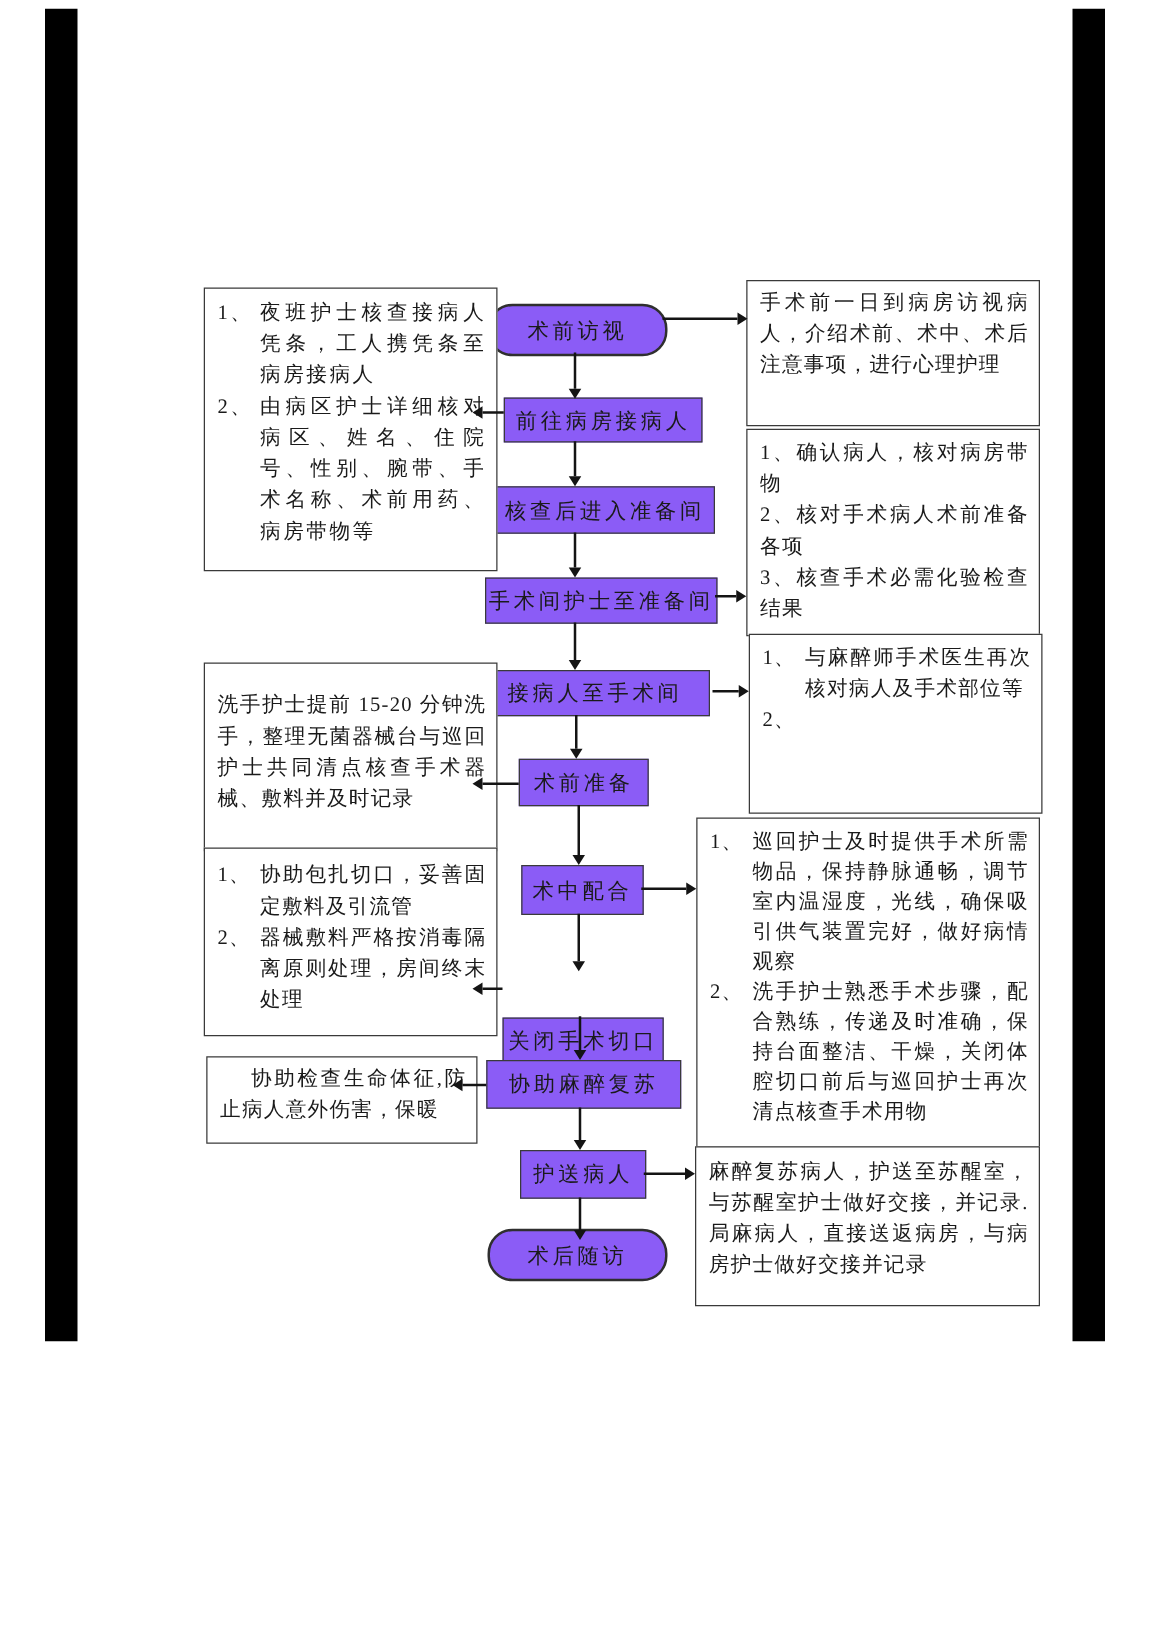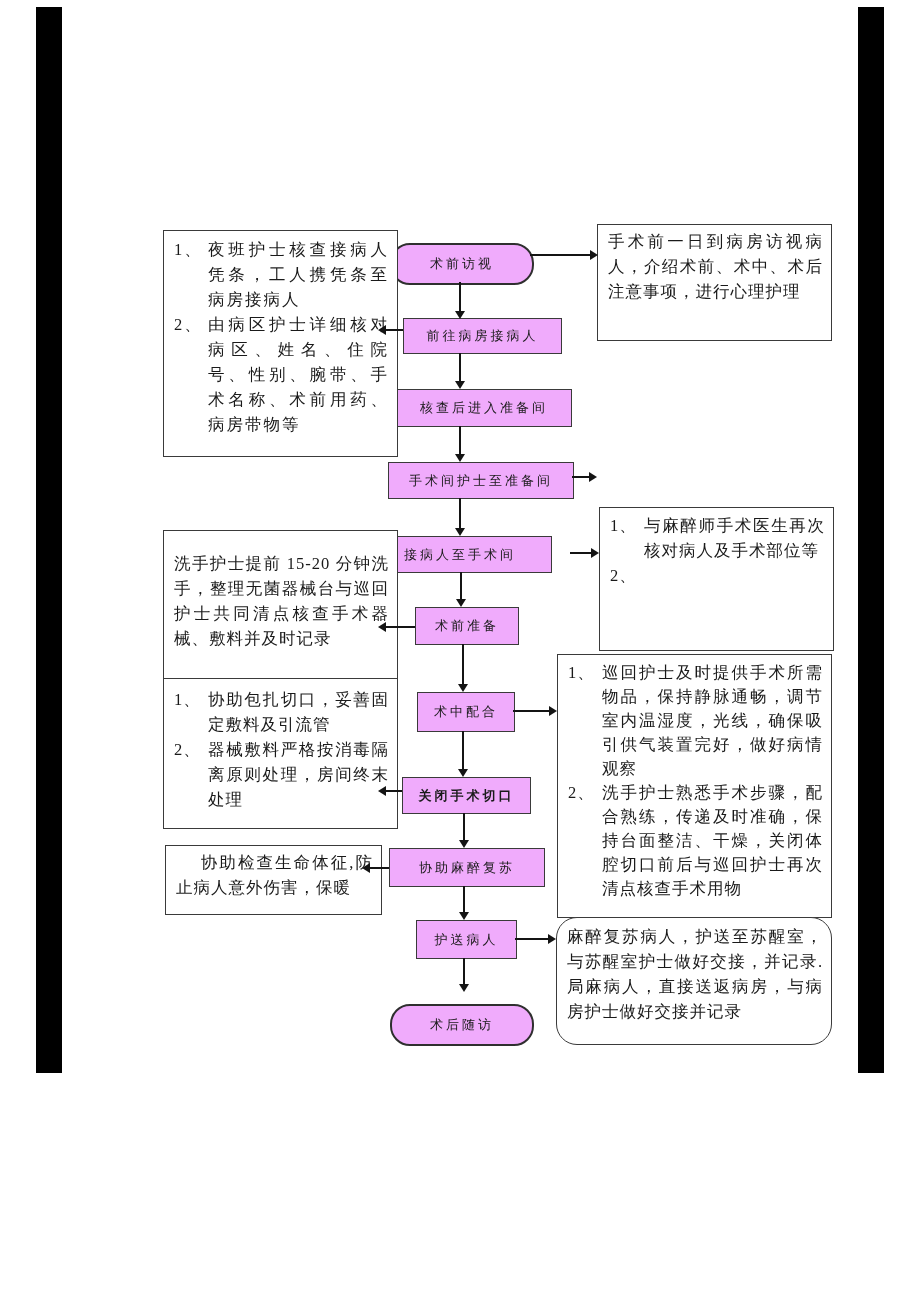--- a/index.html
+++ b/index.html
@@ -4,23 +4,23 @@
 <style>
   html,body{margin:0;padding:0;background:#ffffff;}
   .canvas{
     position:relative;width:920px;height:1302px;background:#ffffff;
     font-family:"Liberation Serif","DejaVu Serif",serif;color:#1a1a1a;
     overflow:hidden;
   }
   .edge-bar{position:absolute;background:#000000;}
   
   .node{
-    position:absolute;border:1px solid #3a3a3a;background:#f0abfc;
+    position:absolute;border:1px solid #3a3a3a;background:#8b5cf6;
     display:flex;align-items:center;justify-content:center;
-    font-size:13px;letter-spacing:3px;white-space:nowrap;overflow:hidden;
+    font-size:17px;letter-spacing:3px;white-space:nowrap;overflow:hidden;
   }
   .oval{border:2px solid #2f2f2f;border-radius:20px;}
   
   .note{
     position:absolute;border:1px solid #3a3a3a;background:#fff;
     font-size:16.5px;line-height:25px;letter-spacing:1px;
     padding:6px 8px 4px 10px;overflow:hidden;text-align:justify;
   }
   .note .item{display:flex;margin:0;}
   .note .item .marker{flex:0 0 34px;}
@@ -62,39 +62,39 @@
   </div>
   <div class="node" style="left:403px;top:318px;width:157px;height:34px;text-align:center;">
     <span>前往病房接病人</span>
   </div>
   <div class="node" style="left:388px;top:462px;width:184px;height:35px;">
     <span>手术间护士至准备间</span>
   </div>
   <div class="node" style="left:396px;top:389px;width:174px;height:36px;">
     <span>核查后进入准备间</span>
   </div>
-  <div class="node" style="left:368px;top:536px;width:182px;height:35px;align-items:center;">
+  <div class="node" style="left:384px;top:536px;width:182px;height:35px;align-items:center;">
     <span>接病人至手术间</span>
   </div>
   <div class="node" style="left:415px;top:607px;width:102px;height:36px;">
     <span>术前准备</span>
   </div>
   <div class="node" style="left:417px;top:692px;width:96px;height:38px;">
     <span>术中配合</span>
   </div>
-  <div class="node" style="left:402px;top:777px;width:127px;height:35px;font-weight:bold;">
+  <div class="node" style="left:402px;top:814px;width:127px;height:35px;">
     <span>关闭手术切口</span>
   </div>
   <div class="node" style="left:389px;top:848px;width:154px;height:37px;">
     <span>协助麻醉复苏</span>
   </div>
   <div class="node" style="left:416px;top:920px;width:99px;height:37px;">
     <span>护送病人</span>
   </div>
-  <div class="node oval" style="left:390px;top:1004px;width:140px;height:38px;">
+  <div class="node oval" style="left:390px;top:983px;width:140px;height:38px;">
     <span>术后随访</span>
   </div>
 
   <div class="note sp" style="left:163px;top:230px;width:215px;height:215px;">
     <div class="item">
       <span class="marker">1、</span>
       <span class="txt">夜班护士核查接病人凭条，工人携凭条至病房接病人</span>
     </div>
     <div class="item">
       <span class="marker">2、</span>
@@ -118,20 +118,31 @@
   </div>
 
   <div class="note indent1" style="left:165px;top:845px;width:197px;height:60px;padding-top:4px;">
     <span>协助检查生命体征,防止病人意外伤害，保暖</span>
   </div>
 
   <div class="note" style="left:597px;top:224px;width:215px;height:107px;padding-top:4px;font-family:Liberation Serif, serif;">
     <span>手术前一日到病房访视病人，介绍术前、术中、术后注意事项，进行心理护理</span>
   </div>
 
+  <div class="note" style="left:597px;top:343px;width:215px;height:155px;padding-top:5px;">
+    <div class="item flat">
+      <span class="marker">1、</span><span class="txt">确认病人，核对病房带物</span>
+    </div>
+    <div class="item flat">
+      <span class="marker">2、</span><span class="txt">核对手术病人术前准备各项</span>
+    </div>
+    <div class="item flat">
+      <span class="marker">3、</span><span class="txt">核查手术必需化验检查结果</span>
+    </div>
+  </div>
 
   <div class="note" style="left:599px;top:507px;width:215px;height:133px;padding-top:5px;">
     <div class="item">
       <span class="marker">1、</span>
       <span class="txt">与麻醉师手术医生再次核对病人及手术部位等</span>
     </div>
     <div class="item">
       <span class="marker">2、</span>
     </div>
   </div>
@@ -140,21 +151,21 @@
     <div class="item">
       <span class="marker">1、</span>
       <span class="txt">巡回护士及时提供手术所需物品，保持静脉通畅，调节室内温湿度，光线，确保吸引供气装置完好，做好病情观察</span>
     </div>
     <div class="item">
       <span class="marker">2、</span>
       <span class="txt">洗手护士熟悉手术步骤，配合熟练，传递及时准确，保持台面整洁、干燥，关闭体腔切口前后与巡回护士再次清点核查手术用物</span>
     </div>
   </div>
 
-  <div class="note" style="left:556px;top:917px;width:256px;height:116px;padding-top:6px;border-radius:21px;">
+  <div class="note" style="left:556px;top:917px;width:256px;height:116px;padding-top:6px;">
     <span>麻醉复苏病人，护送至苏醒室，与苏醒室护士做好交接，并记录.局麻病人，直接送返病房，与病房护士做好交接并记录</span>
   </div>
 
   <div class="varrow" style="left:459px;top:282px;height:29px;"></div>
   <div class="varrow" style="left:459px;top:353px;height:28px;"></div>
   <div class="varrow" style="left:459px;top:426px;height:28px;"></div>
   <div class="varrow" style="left:459px;top:498px;height:30px;"></div>
   <div class="varrow" style="left:460px;top:572px;height:27px;"></div>
   <div class="varrow" style="left:462px;top:644px;height:40px;"></div>
   <div class="varrow" style="left:462px;top:731px;height:38px;"></div>

